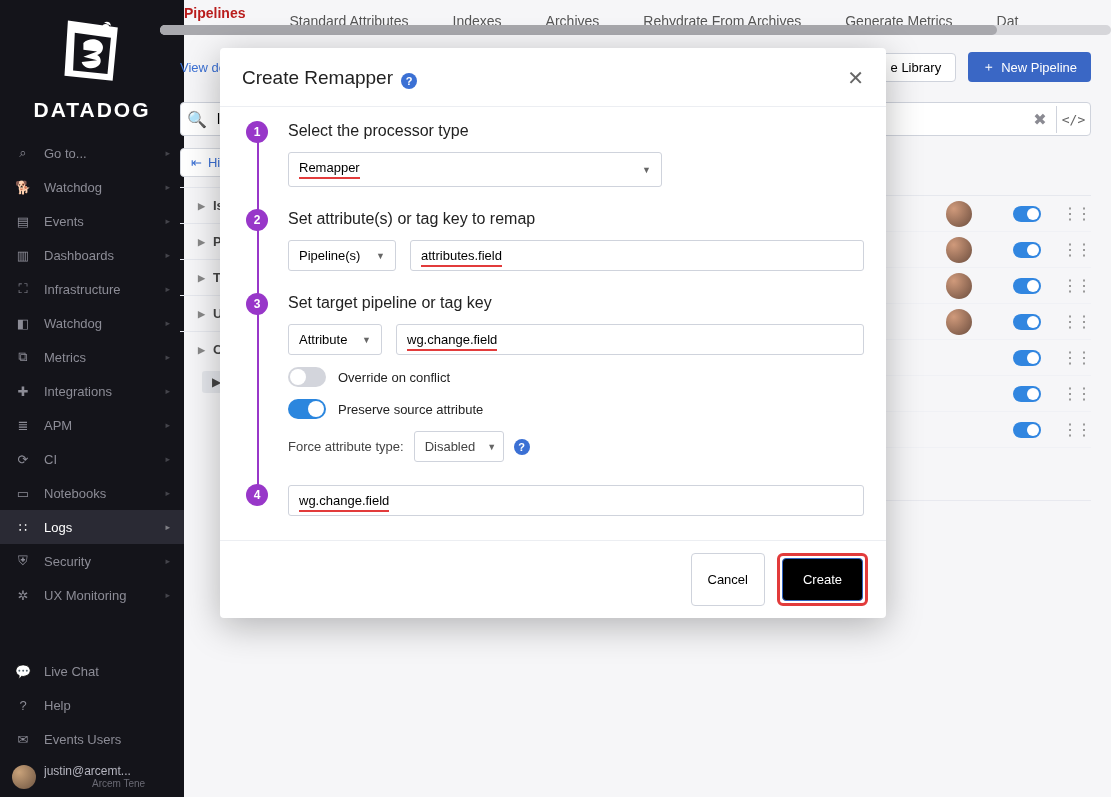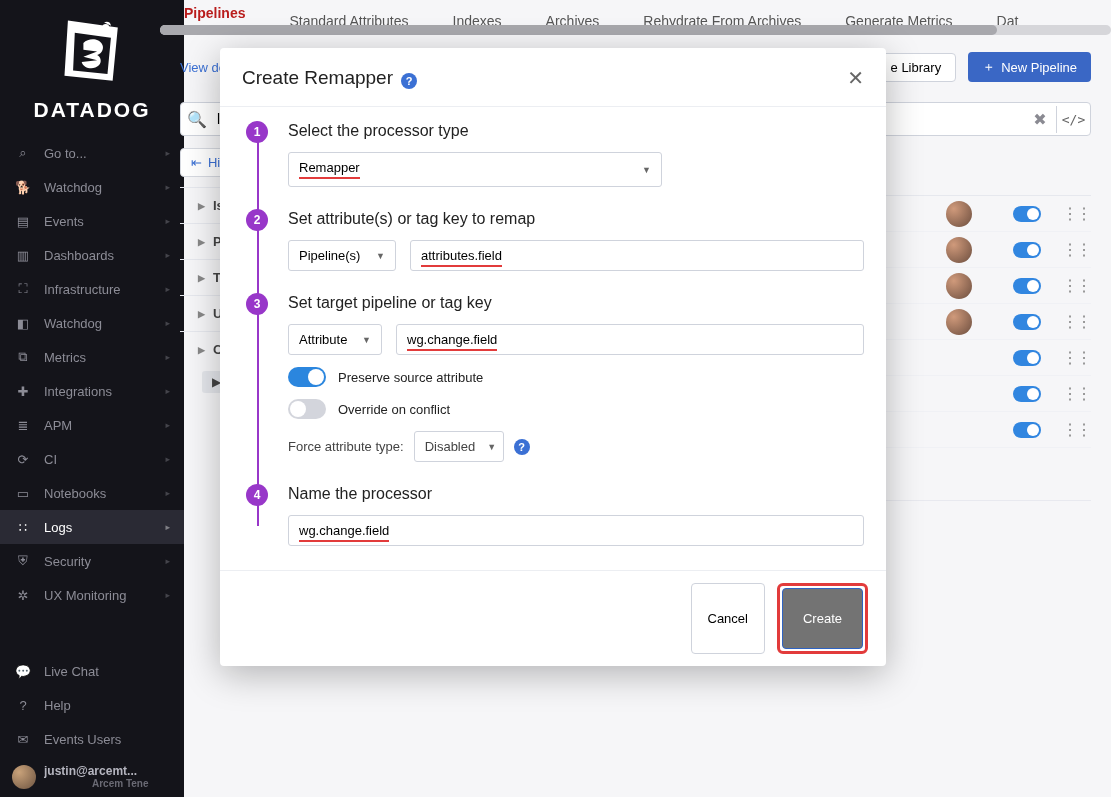--- a/index.html
+++ b/index.html
@@ -12,21 +12,21 @@
 .logo-text { font-size: 21px; font-weight: 700; letter-spacing: 2px; color: #fff; margin-top: -4px; }
 .side-items { flex: 1; overflow: hidden; }
 .side-item { height: 34px; display: flex; align-items: center; padding: 0 14px; font-size: 13px; color: #8c8c96; cursor: pointer; position: relative; }
 .side-item.active { background: #2a2a34; color: #fff; }
 .side-item .icon { width: 18px; flex: 0 0 18px; text-align: center; }
 .side-item .lbl { flex: 1; padding-left: 12px; }
 .side-item .chev { font-size: 9px; opacity: .4; }
 .side-footer { margin-top: auto; }
 .user-tile { display: flex; align-items: center; padding: 8px 12px; gap: 8px; }
 .user-tile .av { width: 24px; height: 24px; border-radius: 50%; background: radial-gradient(circle at 30% 30%, #c9a27a, #6d5441); }
-.user-tile .txt { font-size: 12px; line-height: 1.1; overflow: hidden; font-weight: bold; }
+.user-tile .txt { font-size: 12px; line-height: 1.1; overflow: hidden; }
 .user-tile .txt .nm { color: #b5b5bf; white-space: nowrap; overflow: hidden; text-overflow: ellipsis; max-width: 100px; }
 .user-tile .txt .sub { color: #6a6a74; font-size: 10px; margin-left: 48px; }
 
 
 .main { position: absolute; left: 160px; top: 0; right: 0; bottom: 0; display: flex; flex-direction: column; }
 .tabbar { position: relative; height: 36px; display: flex; align-items: flex-end; padding: 0 24px; gap: 44px; font-size: 14px; color: #555; white-space: nowrap; overflow: hidden; border-bottom: 1px solid rgba(0,0,0,0);}
 .tabbar .tab { cursor: pointer; padding-bottom: 6px; }
 .tabbar .tab.active { color: #b91c1c; font-weight: 600; border-bottom: 8px solid #0c4a6e; }
 .tabbar-scroll { position: absolute; left: 0; right: 0; bottom: 0; height: 10px; background: #d6d6da; border-radius: 6px; margin: 0 0px; }
 .tabbar-scroll .thumb { position: absolute; left: 0; width: 88%; height: 100%; background: #a8a8ad; border-radius: 6px; }
@@ -97,21 +97,21 @@
 .switch { width:38px;height:20px;border-radius:12px;position:relative;cursor:pointer;}
 .switch.on { background:#2b86de; }
 .switch.off { background:#d3d5dc; }
 .switch::after{content:'';position:absolute;width:16px;height:16px;border-radius:50%;background:#fff;top:2px;}
 .switch.on::after{ right:2px; }
 .switch.off::after{ left:2px; }
 .fat-row { display:flex;align-items:center;gap:10px;font-size:13px;color:#444;margin-top:6px;}
 .modal-foot { border-top:1px solid #eceef2;padding:12px 18px;display:flex;justify-content:flex-end;gap:12px; }
 .btn-cancel { border:1px solid #cfd3dc;background:#fff;border-radius:4px;padding:7px 16px;font-size:13px;cursor:pointer; }
 .btn-create-wrap { border:3px solid #e23b3b;border-radius:6px;padding:2px; }
-.btn-create { border:1px solid #2f63c2;background:#737373;color:#fff;border-radius:4px;padding:22px 20px;font-size:13px;cursor:pointer; }
+.btn-create { border:1px solid #2f63c2;background:#000000;color:#fff;border-radius:4px;padding:13px 20px;font-size:13px;cursor:pointer; }
 </style>
 </head>
 <body>
 
 <div class="sidebar">
   <div class="logo-area">
     <svg viewBox="0 0 100 100">
       <path fill="#fff" d="M22 10l58 8-6 62-56-6 4-64z M30 24l42 6-4 42-40-4 2-44z" fill-rule="evenodd"></path>
       <path fill="#fff" d="M40 36c6-6 18-6 22 2 2 4 0 10-6 12 4 2 6 8 2 12-6 6-18 4-20-4l18-2-16-4 16-6-16-2v-8z"></path>
       <circle fill="#fff" cx="66" cy="18" r="4"></circle>
@@ -409,42 +409,41 @@
         <div class="inline-row">
           <div class="sel" style="width:94px;justify-content:space-between">
             <span>Attribute</span>
             <span class="caret">▼</span>
           </div>
           <div class="txt-in grow">
             <span class="underline-red" style="padding-bottom:4px">wg.change.field</span>
           </div>
         </div>
         <div class="switch-row">
+          <div class="switch off"></div>
+          <span>Override on conflict</span>
+        </div>
+        <div class="switch-row">
           <div class="switch on"></div>
           <span>Preserve source attribute</span>
-        </div>
-        <div class="switch-row">
-          <div class="switch off"></div>
-          <span>Override on conflict</span>
         </div>
         <div class="fat-row">
           <span>Force attribute type:</span>
           <div class="sel" style="width:90px;">
             <span>Disabled</span>
             <span class="caret">▼</span>
           </div>
           <span class="help" style="width:16px;height:16px;border-radius:50%;background:#3b70d4;color:#fff;font-size:11px;font-weight:700;display:inline-flex;align-items:center;justify-content:center">?</span>
         </div>
       </div>
     </div>
 
     <div class="step" style="margin-bottom:4px">
       <div class="num">4</div>
       <div class="body">
-        <h3>Name the processor</h3>
         <div class="txt-in" style="width:100%">
           <span class="underline-red" style="padding-bottom:4px">wg.change.field</span>
         </div>
       </div>
     </div>
   </div>
 
   <div class="modal-foot">
     <button class="btn-cancel">Cancel</button>
     <div class="btn-create-wrap">

